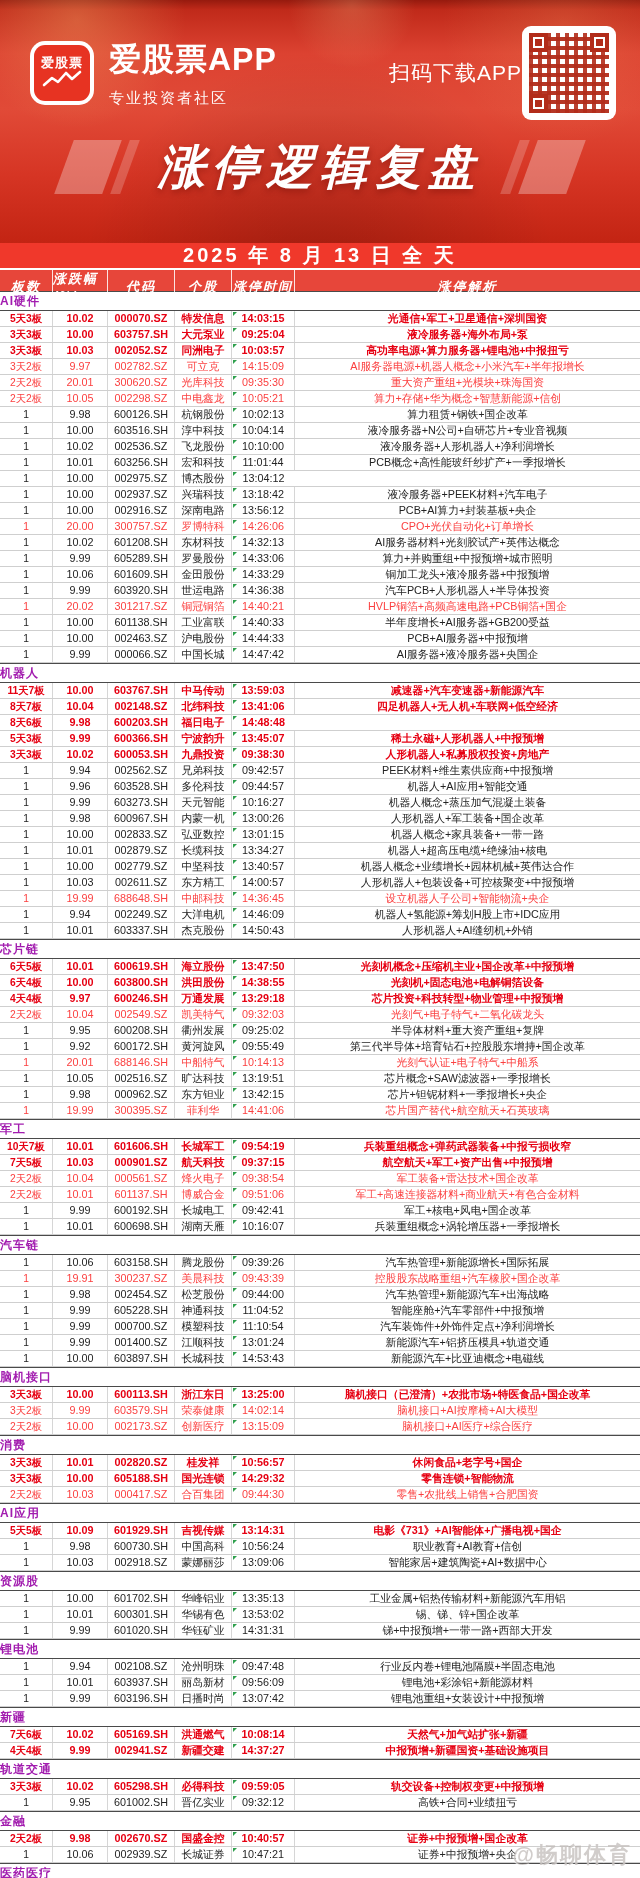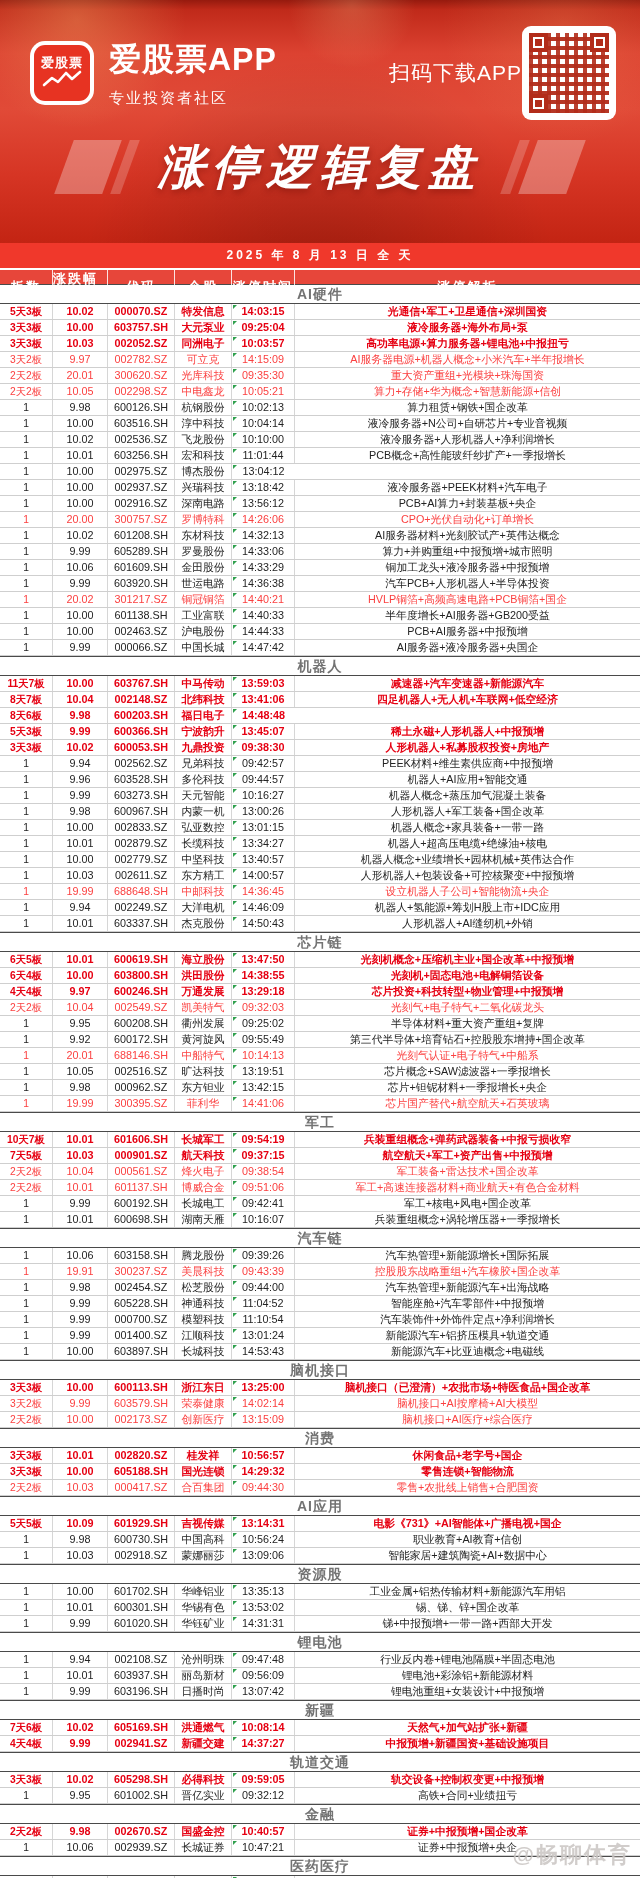--- a/index.html
+++ b/index.html
@@ -40,31 +40,31 @@
   
   .banner-title-wrap{position:relative;margin-top:16px;text-align:center;z-index:2;}
   .banner-title{
     display:inline-block;color:#fff;font-size:47px;font-weight:900;font-style:italic;
     letter-spacing:7px;text-shadow:0 3px 6px rgba(110,10,5,.45);position:relative;padding:0 14px;
   }
   .slash{position:absolute;top:4px;height:54px;background:rgba(255,255,255,.30);transform:skewX(-20deg);}
   .slash-l1{left:64px;width:48px;}  .slash-l2{left:120px;width:10px;background:rgba(255,255,255,.2);}
   .slash-r1{right:64px;width:48px;} .slash-r2{right:120px;width:10px;background:rgba(255,255,255,.2);}
   
-  .date-bar{height:25px;background:#f0382b;color:#fff;font-size:12px;font-weight:700;
+  .date-bar{height:25px;background:#f0382b;color:#fff;font-size:20px;font-weight:700;
     text-align:center;line-height:25px;letter-spacing:3px;}
   
   .thead{
-    display:grid;grid-template-columns:53px 55px 67px 57px 63px 1fr;height:16px;
-    background:#e7463a;color:#fff;font-weight:700;font-size:13px;border-top:2px solid #fff;box-sizing:border-box;
+    display:grid;grid-template-columns:53px 55px 67px 57px 63px 1fr;height:23px;
+    background:#e7463a;color:#fff;font-weight:700;font-size:13px;border-top:2px solid #fff;box-sizing:border-box;font-style:italic;
   }
   .thead>div{display:flex;align-items:center;justify-content:center;border-right:1px solid rgba(255,255,255,.85);letter-spacing:2px;}
   .thead>div:last-child{border-right:none;}
   .section-row{
-    height:20px;line-height:19px;text-align:center;font-size:14px;font-weight:700;color:#737373;
+    height:20px;line-height:19px;text-align:left;font-size:12px;font-weight:700;color:#a21caf;
     background:#fff;border-top:1px solid #4a4a4a;border-bottom:1px solid #4a4a4a;box-sizing:border-box;letter-spacing:1px;
   }
   .tr{display:grid;grid-template-columns:53px 55px 67px 57px 63px 1fr;height:16px;background:#fff;border-bottom:1px solid #cfcfcf;box-sizing:border-box;}
   .tr>div{
     display:flex;align-items:center;justify-content:center;border-right:1px solid #d6d6d6;
     font-size:10.8px;line-height:15px;white-space:nowrap;overflow:hidden;position:relative;
   }
   .tr>div:last-child{border-right:none;}
   .tr .c-board{font-size:10.3px;}
   .row-k{color:#232323;}

